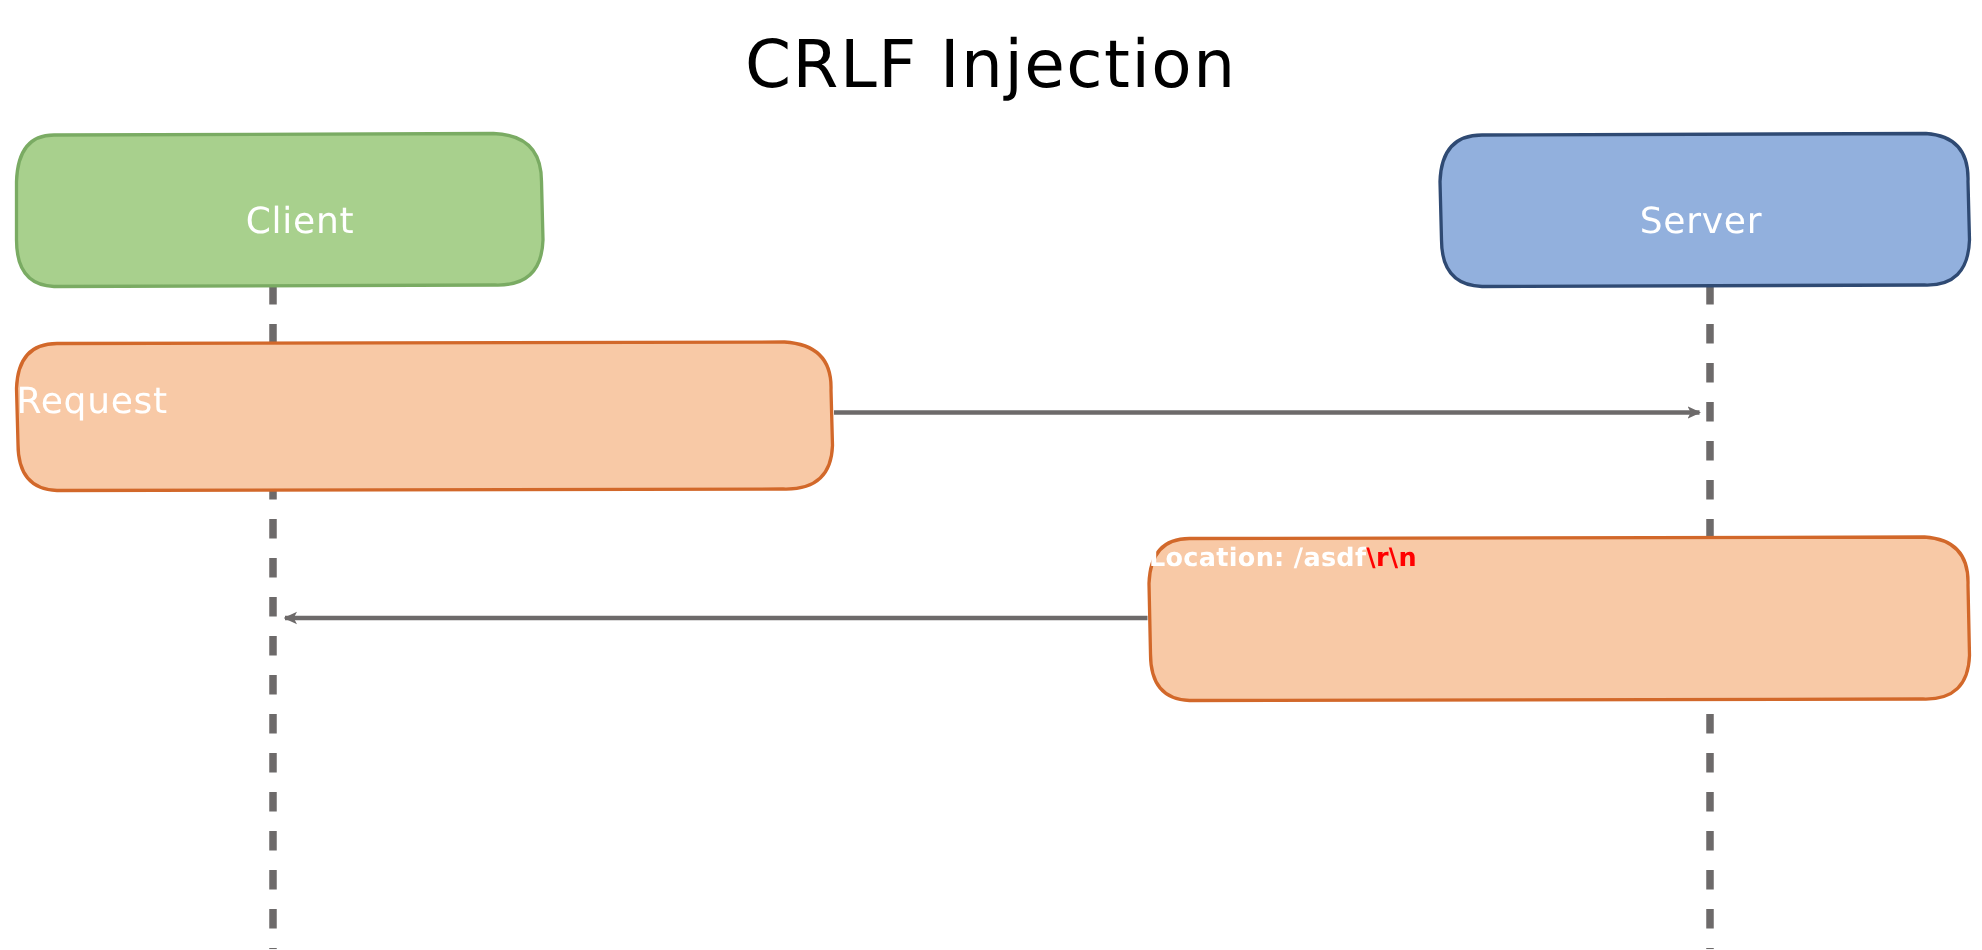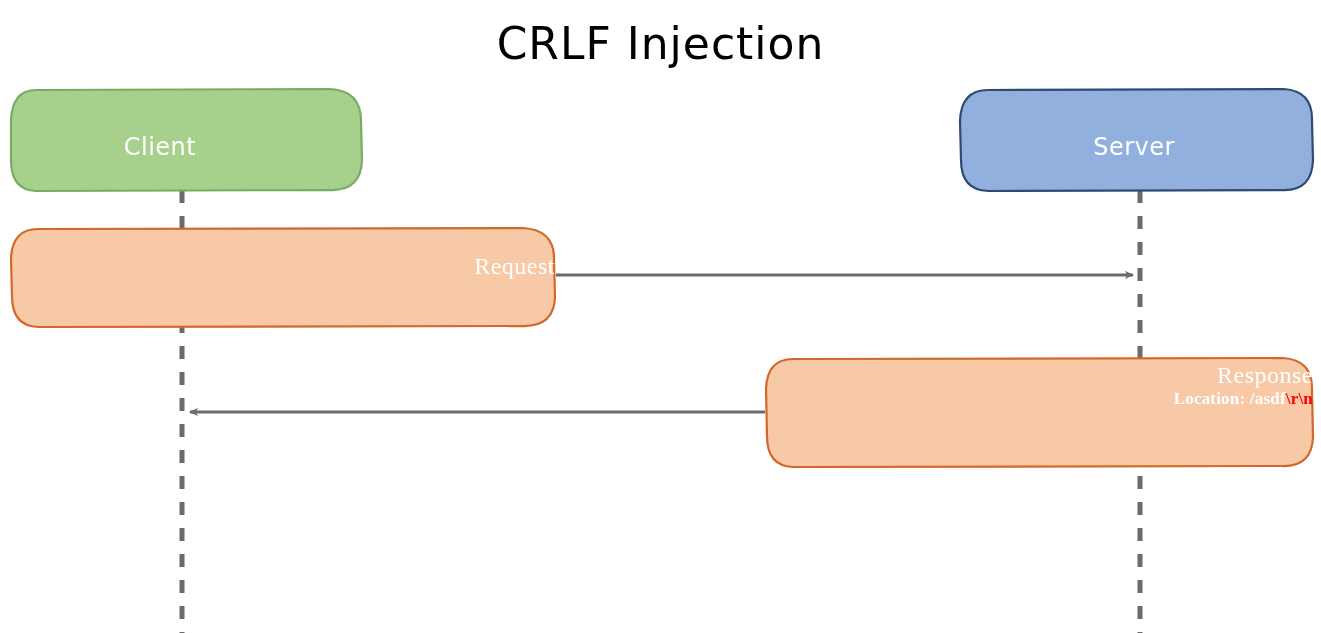--- a/index.html
+++ b/index.html
@@ -59,23 +59,22 @@
     font-size: 17px;
     font-weight: 700;
     letter-spacing: 0.2px;
   }
   .injected {
     color: #ff0000;
     font-weight: 700;
   }
   .msg-block {
     position: absolute;
-    text-align: right;
+    text-align: left;
     white-space: nowrap;
-    font-family: Liberation Serif, serif;
   }
   .msg-line {
     display: block;
     color: #ffffff;
   }
 </style>
 </head>
 <body>
 
 <div id="canvas">
@@ -105,26 +104,25 @@
              L 38,327 Q 12,326 12,296 L 11,259 Q 12,229 38,229 Z" fill="#f8c9a6" stroke="#d2682a" stroke-width="2.2" stroke-linejoin="round"></path>
 
     <path d="M 793,359 L 1283,358 Q 1313,360 1312,390 L 1313,437 Q 1312,467 1282,466
              L 793,467 Q 767,466 767,436 L 766,389 Q 767,359 793,359 Z" fill="#f8c9a6" stroke="#d2682a" stroke-width="2.2" stroke-linejoin="round"></path>
 
     <line x1="556" y1="275" x2="1133" y2="275" stroke="#6d6a6a" stroke-width="3" marker-end="url(#arrow-right)"></line>
 
     <line x1="765" y1="412" x2="190" y2="412" stroke="#6d6a6a" stroke-width="3" marker-end="url(#arrow-left)"></line>
   </svg>
 
-  <div class="node-label lane-title" style="left:11px; top:133px; width:298px;">Client</div>
+  <div class="node-label lane-title" style="left:11px; top:133px; width:298px;padding-left:40px;">Client</div>
 
   <div class="node-label lane-title" style="left:924px; top:133px; width:420px;">Server</div>
 
   <div class="msg-block" style="left:11px; top:253px; width:544px;">
     <span class="msg-line msg-title">Request</span>
   </div>
 
   <div class="msg-block" style="left:766px; top:362px; width:547px;">
-    <span class="msg-line msg-title">Response</span>
     <span class="msg-line msg-body"><span>Location: /asdf</span><span class="injected">\r\n</span></span>
   </div>
 
 </div>
 
 </body></html>

